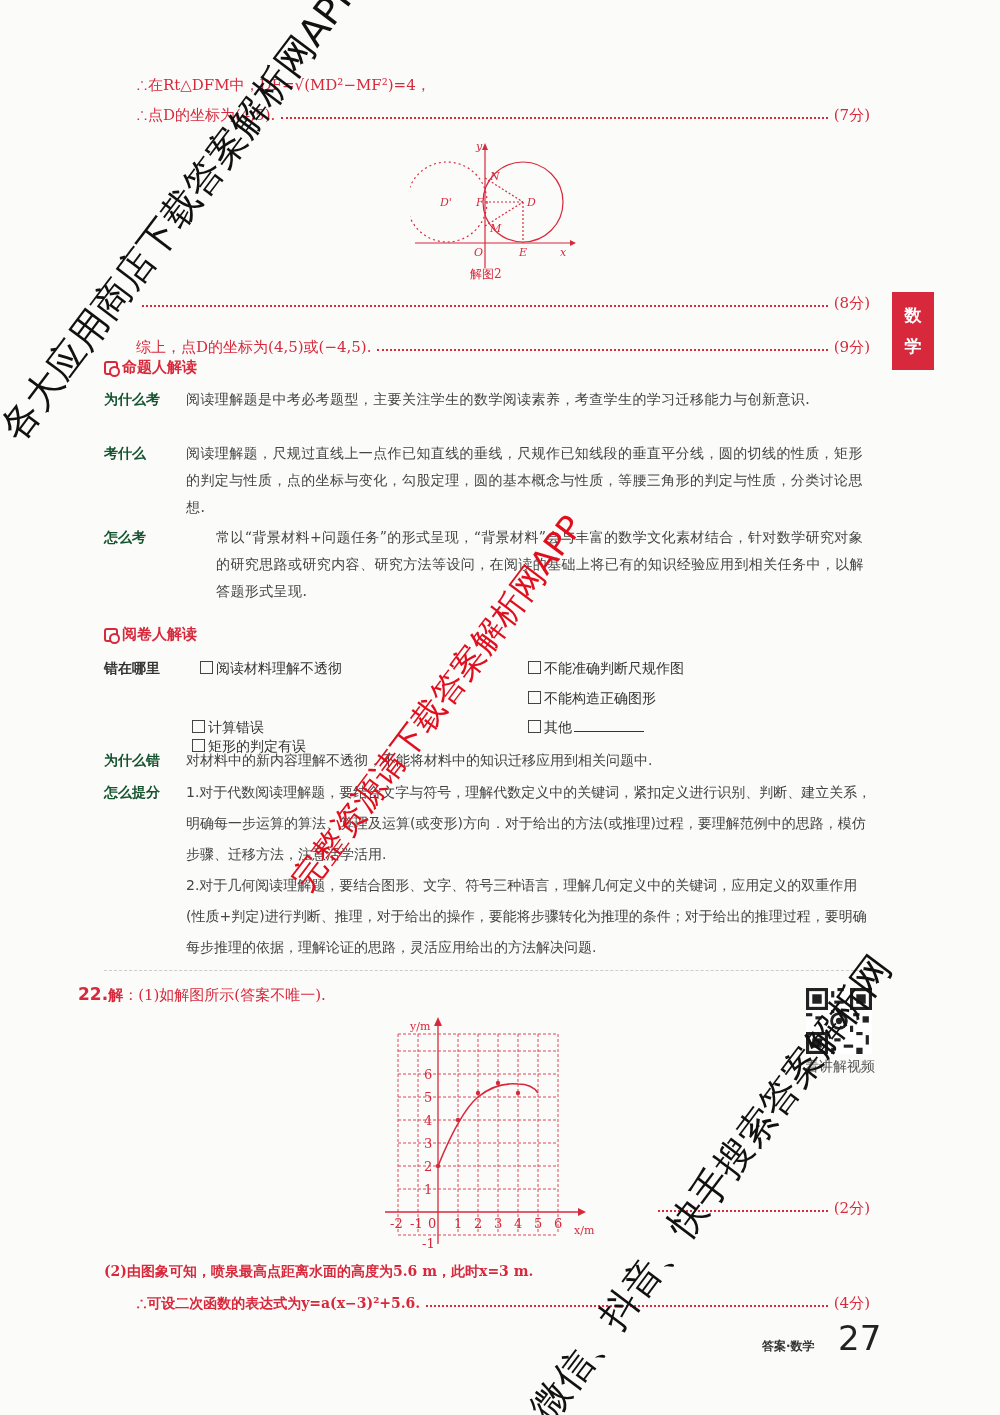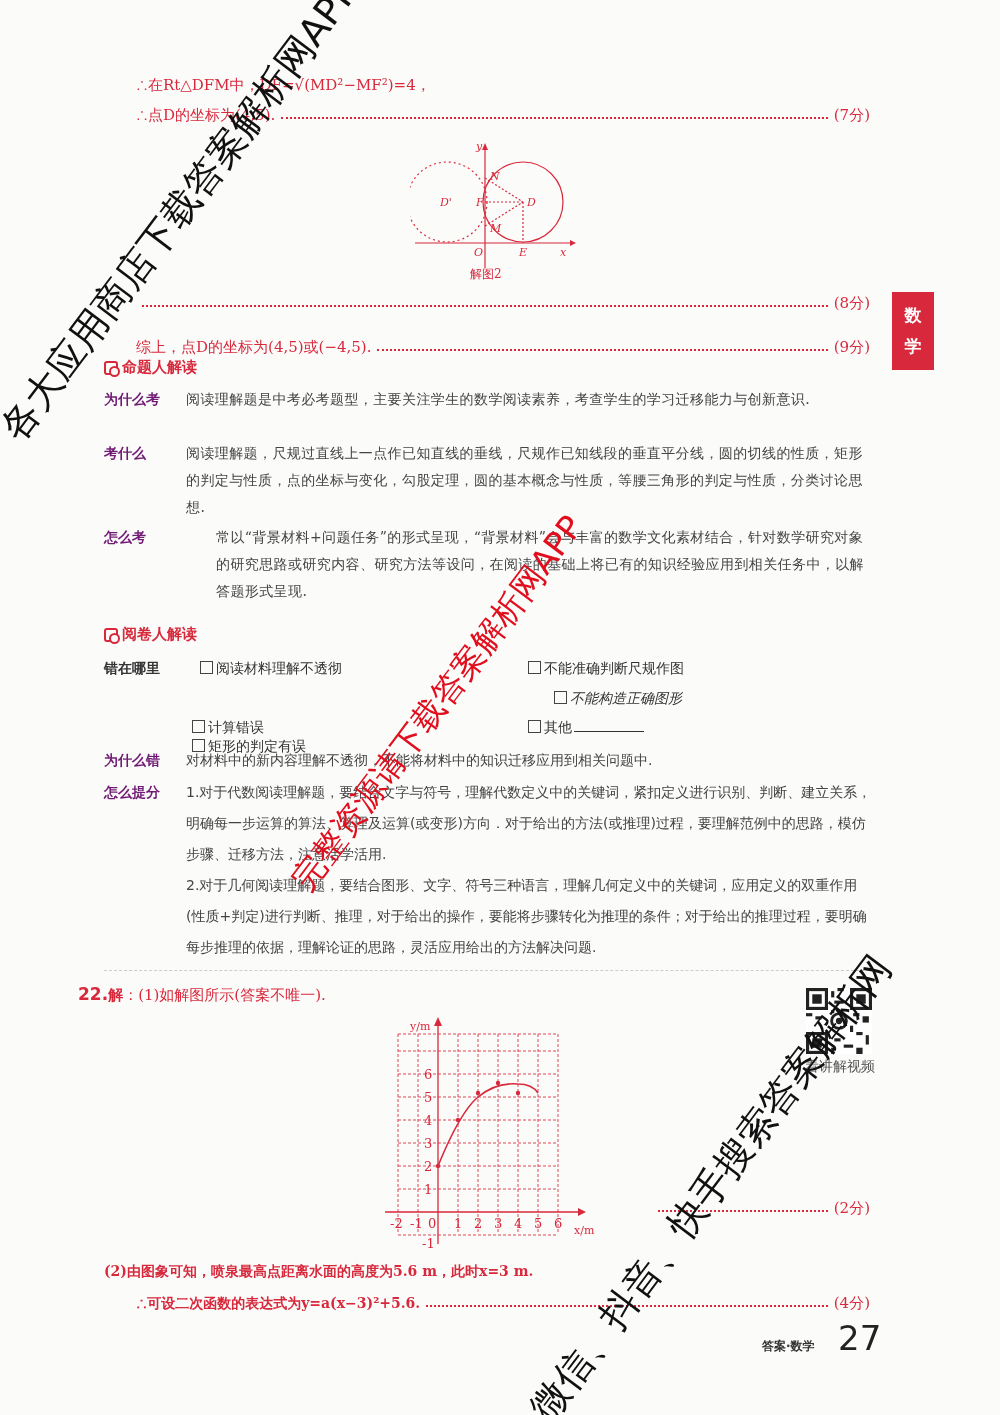--- a/index.html
+++ b/index.html
@@ -29,21 +29,21 @@
       width: 14px; height: 14px; border: 2px solid #d8293c; border-radius: 3px;
       display: inline-block; position: relative; box-sizing: border-box;
     }
     .section-head .ic::after {
       content: ""; position: absolute; right: -4px; bottom: -4px; width: 7px; height: 7px;
       border: 2px solid #d8293c; border-radius: 50%; background: #fbfbfa;
     }
     .row {
       position: absolute; left: 104px; width: 770px; display: flex; font-size: 14px; line-height: 27px;
     }
-    .row .lab { flex: 0 0 82px; font-weight: bold; color: #701a75; font-family: "DejaVu Sans", sans-serif; font-size: 14px; }
+    .row .lab { flex: 0 0 82px; font-weight: bold; color: #14532d; font-family: "DejaVu Sans", sans-serif; font-size: 14px; }
     .row .body { flex: 1 1 auto; color: #444; letter-spacing: 0.4px; }
     .row.sans .body { font-family: "DejaVu Sans", sans-serif; font-size: 14px; letter-spacing: 0; }
     .chk { position: absolute; font-size: 14px; font-family: "DejaVu Sans", sans-serif; color: #333; }
     .chk .box { display: inline-block; width: 11px; height: 11px; border: 1.5px solid #444; margin-right: 3px; vertical-align: -1px; }
     .blank { display: inline-block; width: 70px; border-bottom: 1px solid #333; margin-left: 2px; }
     .side-tab {
       position: absolute; left: 892px; top: 292px; width: 42px; height: 78px; background: #d8293c;
       color: #fff; font-family: "DejaVu Sans", sans-serif; font-weight: bold; font-size: 17px;
       display: flex; flex-direction: column; align-items: center; justify-content: center; gap: 8px;
     }
@@ -132,21 +132,21 @@
 </div>
 
 <div class="section-head" style="top:625px;">
   <span class="ic"></span>
   <span>阅卷人解读</span>
 </div>
 <div class="chk" style="left:104px;top:660px;font-weight:bold;">错在哪里</div>
 <div class="chk" style="left:192px;top:660px;padding-left:8px;"><span class="box"></span><span>阅读材料理解不透彻</span></div>
 <div class="chk" style="left:528px;top:660px;"><span class="box"></span><span>不能准确判断尺规作图</span></div>
 <div class="chk" style="left:192px;top:690px;margin-top:48px;"><span class="box"></span><span>矩形的判定有误</span></div>
-<div class="chk" style="left:554px;top:690px;font-style:italic;"><span class="box"></span><span>不能构造正确图形</span></div>
+<div class="chk" style="left:528px;top:690px;"><span class="box"></span><span>不能构造正确图形</span></div>
 <div class="chk" style="left:192px;top:719px;"><span class="box"></span><span>计算错误</span></div>
 <div class="chk" style="left:528px;top:719px;"><span class="box"></span><span>其他</span><span class="blank"></span></div>
 
 <div class="row sans" style="top:747px;">
   <span class="lab">为什么错</span>
   <span class="body">对材料中的新内容理解不透彻，不能将材料中的知识迁移应用到相关问题中.</span>
 </div>
 <div class="row sans" style="top:777px;line-height:31px;">
   <span class="lab">怎么提分</span>
   <span class="body">

